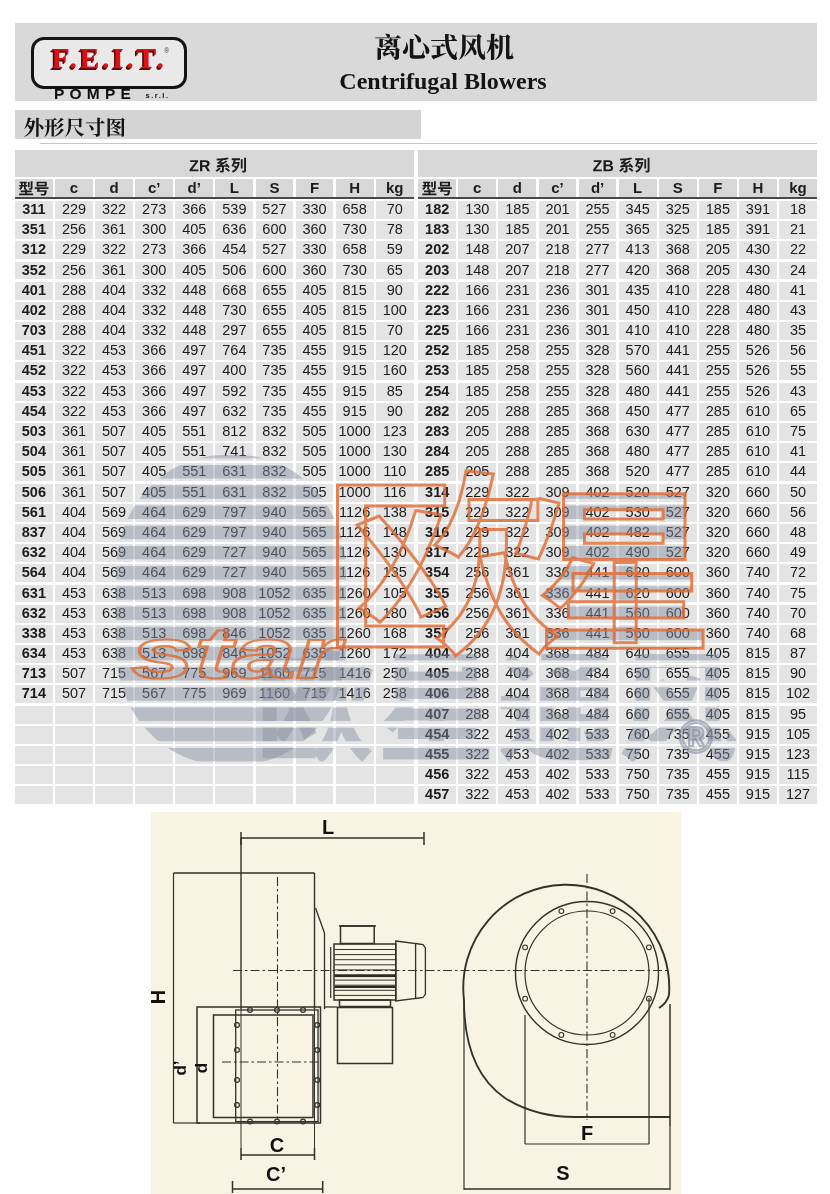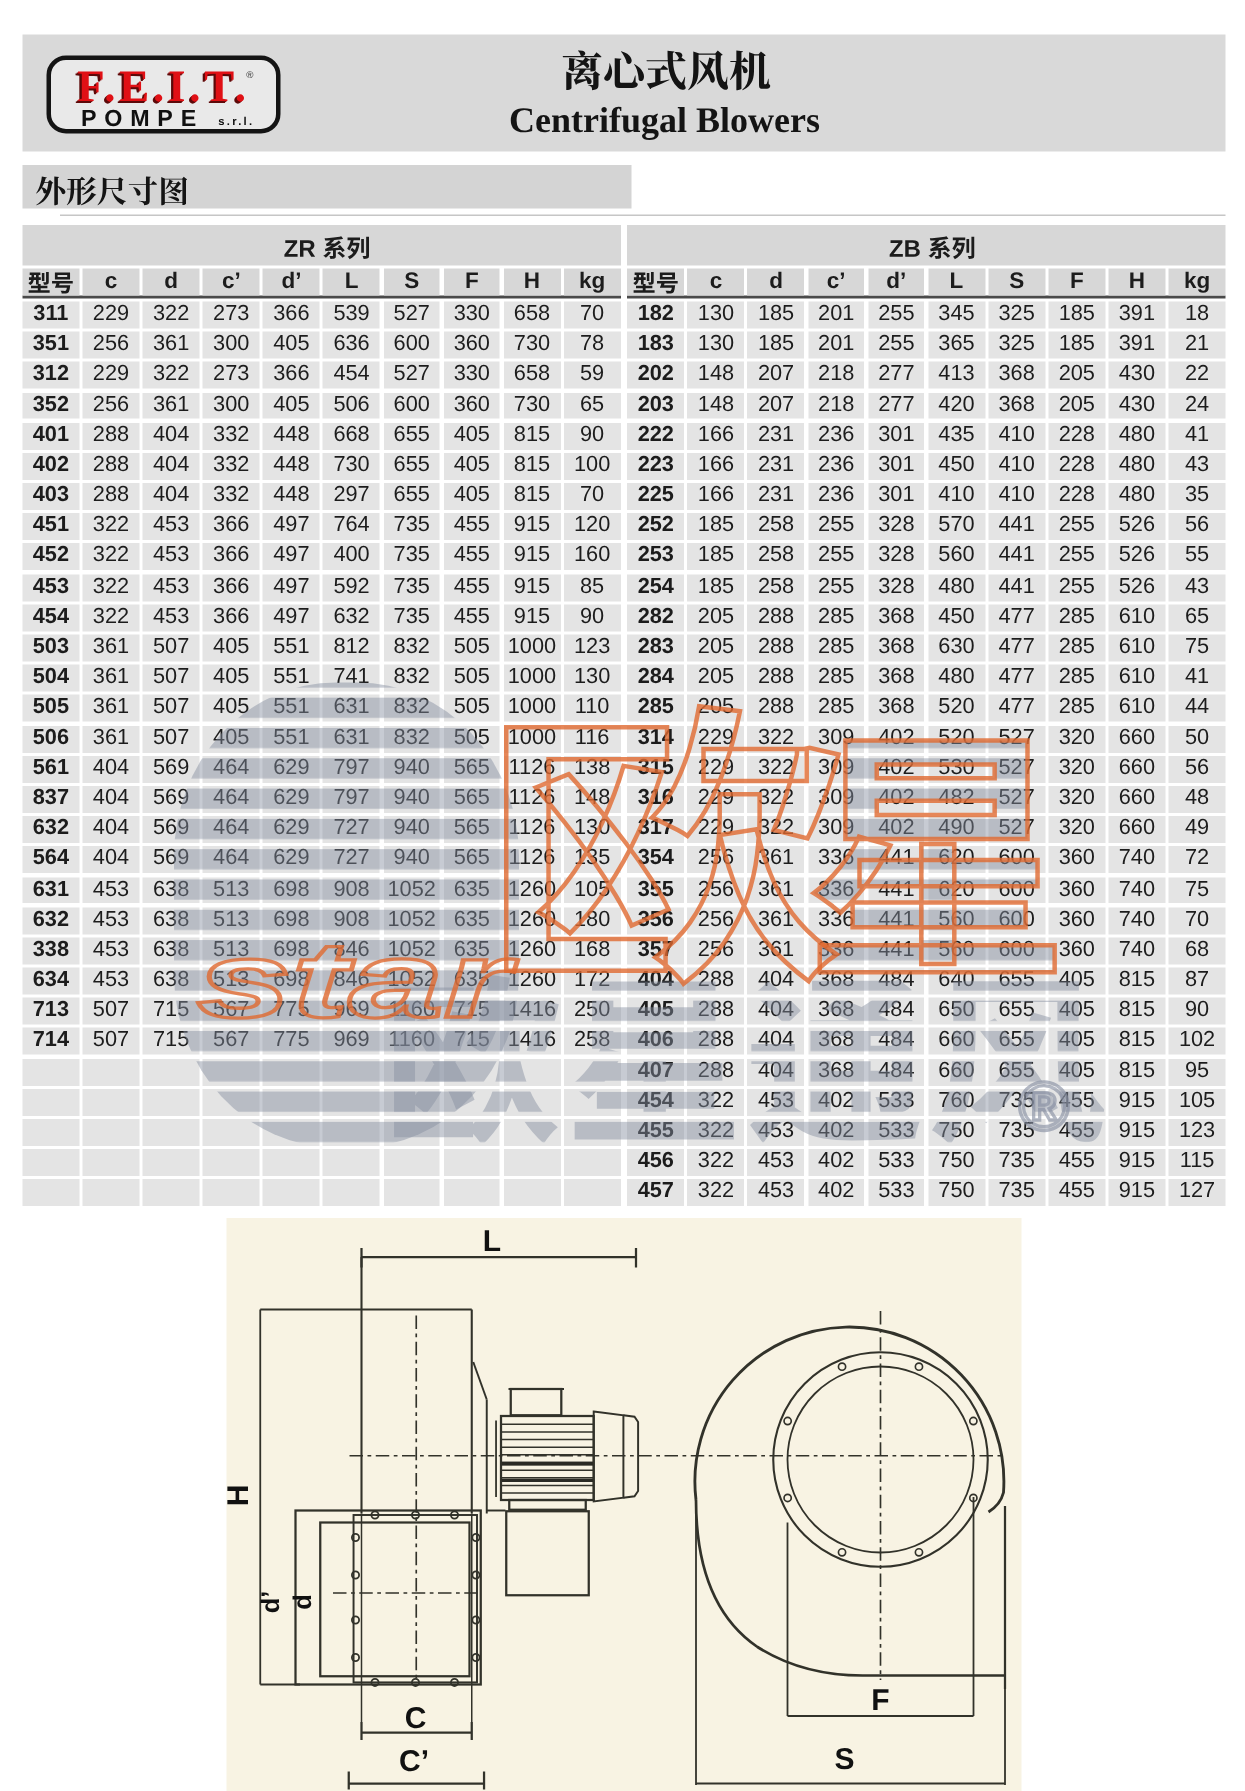--- a/index.html
+++ b/index.html
@@ -1,20 +1,20 @@
 <!DOCTYPE html>
 <html><head><meta charset="utf-8"><style>
 *{margin:0;padding:0;box-sizing:border-box}
 html,body{width:830px;height:1194px;background:#fff;overflow:hidden}
 #page{position:relative;width:830px;height:1194px;font-family:"Liberation Sans",sans-serif}
 .band{position:absolute;left:15px;top:23px;width:802px;height:77.5px;background:#d9d9d9}
 .logo{position:absolute;left:31px;top:37px;width:156px;height:52px;background:#e9e9e9;border:3.2px solid #141414;border-radius:13px}
 .feit{position:absolute;left:0px;top:0.5px;width:150px;text-align:center;font-family:"Liberation Serif",serif;font-weight:bold;font-size:30px;letter-spacing:2.5px;color:#e01015;text-shadow:-1.6px 1.6px 0 #5c0909, -0.8px 0.8px 0 #8b0d0d;white-space:nowrap}
 .freg{position:absolute;right:15px;top:7px;font-size:6.5px;color:#333}
-.pompe{position:absolute;left:20px;top:31px;font-size:15.5px;font-weight:bold;letter-spacing:5.2px;color:#101010}
+.pompe{position:absolute;left:20px;top:45px;font-size:15.5px;font-weight:bold;letter-spacing:5.2px;color:#101010}
 .srl{font-size:7.5px;letter-spacing:1.5px;vertical-align:1px}
 .subtitle{position:absolute;left:0;top:67.5px;width:886px;text-align:center;font-family:"Liberation Serif",serif;font-weight:bold;font-size:24px;color:#141414}
 .bar{position:absolute;left:15px;top:110.4px;width:406px;height:28.2px;background:#d4d4d4}
 .topline{position:absolute;left:40px;top:142.5px;width:777px;height:1.8px;background:#c6c6c6}
 .tbl{position:absolute;top:150px;display:grid;grid-template-columns:repeat(10,37.8px);grid-template-rows:26.5px 19.9px repeat(30,17.9px);gap:2.3px;width:398.7px;font-size:14.5px;color:#1c1c1c}
 .sh{grid-column:1/-1;background:#d7d7d7}
 .h{background:#d7d7d7;height:17.9px;font-weight:bold;font-size:15px;text-align:center;line-height:17.5px}
 .c,.m{background:#e4e4e4;text-align:center;line-height:17.9px}
 .m{font-weight:bold}
 .gsvg{position:absolute;left:0;top:0;width:830px;height:1194px;pointer-events:none}
@@ -97,21 +97,21 @@
       <div class="m">402</div>
       <div class="c">288</div>
       <div class="c">404</div>
       <div class="c">332</div>
       <div class="c">448</div>
       <div class="c">730</div>
       <div class="c">655</div>
       <div class="c">405</div>
       <div class="c">815</div>
       <div class="c">100</div>
-      <div class="m">403</div>
+      <div class="m">703</div>
       <div class="c">288</div>
       <div class="c">404</div>
       <div class="c">332</div>
       <div class="c">448</div>
       <div class="c">297</div>
       <div class="c">655</div>
       <div class="c">405</div>
       <div class="c">815</div>
       <div class="c">70</div>
       <div class="m">451</div>

